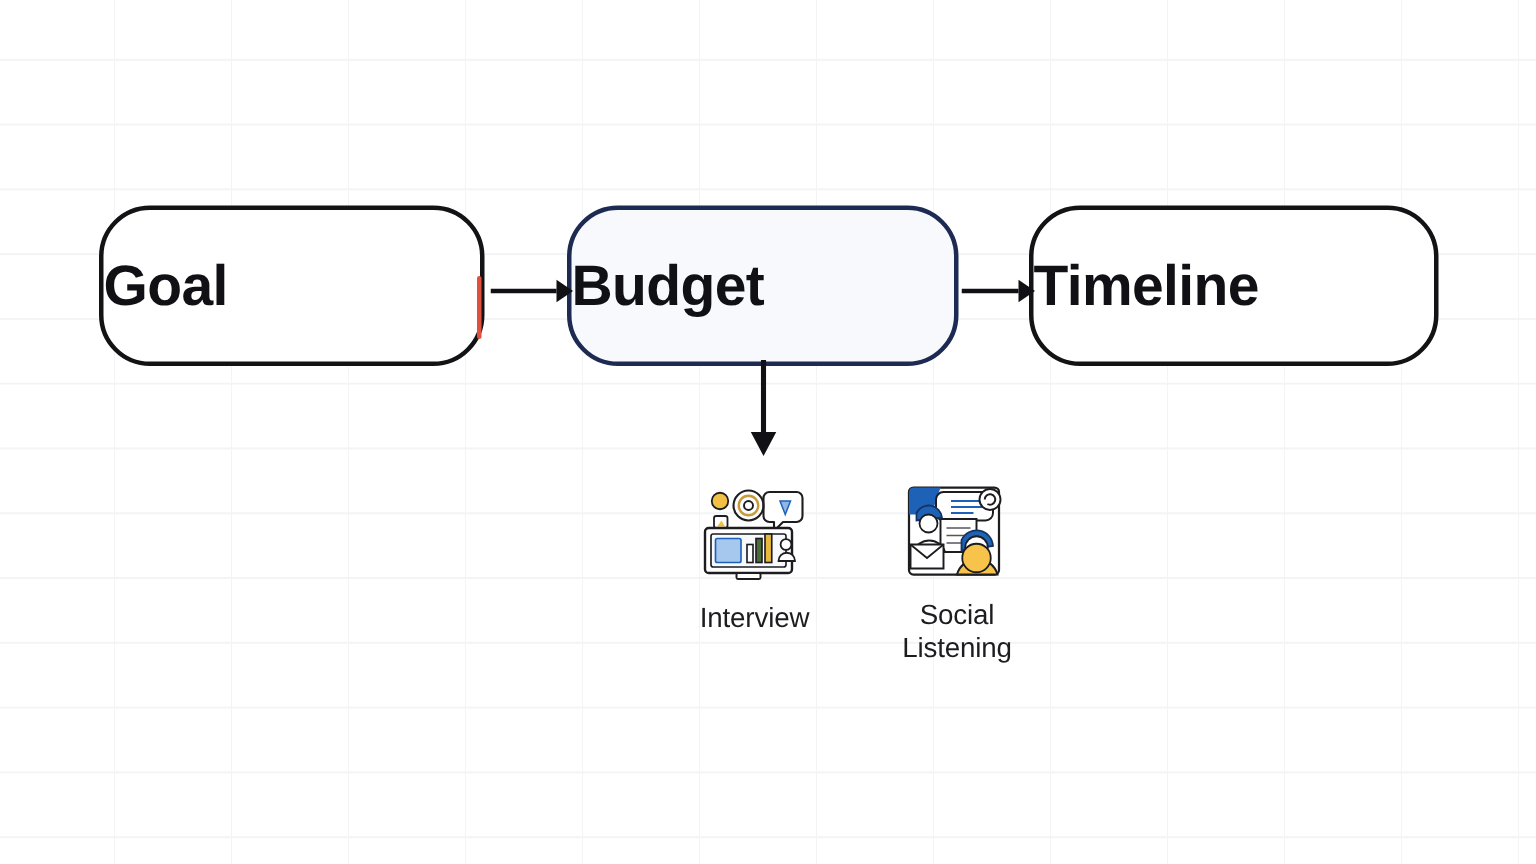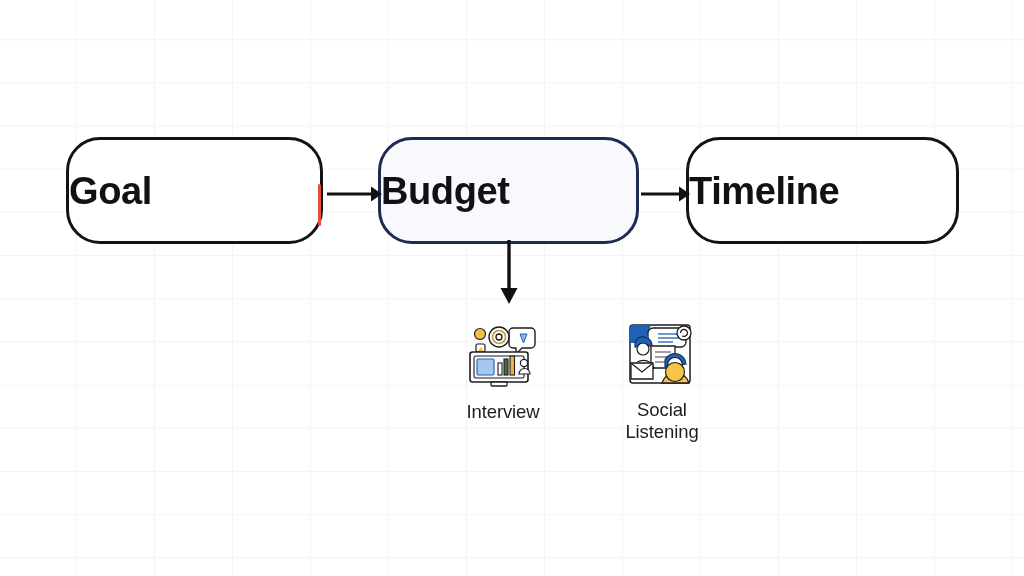--- a/index.html
+++ b/index.html
@@ -82,21 +82,21 @@
     margin-top: 9px;
     font-size: 18.5px;
     color: #1d1d20;
     line-height: 1.18;
     text-align: center;
     letter-spacing: -0.1px;
     white-space: pre-line;
   }
   #icon-survey    { left: 305px; top: 325px; }
   #icon-interview { left: 433px; top: 322px; }
-  #icon-social    { left: 592px; top: 320px; }
+  #icon-social    { left: 568px; top: 320px; }
 </style>
 </head>
 <body>
 
 <div id="canvas">
 
   <div class="node" id="node-goal">
     <span class="node-label">Goal</span>
   </div>
   <div id="goal-accent"></div>

